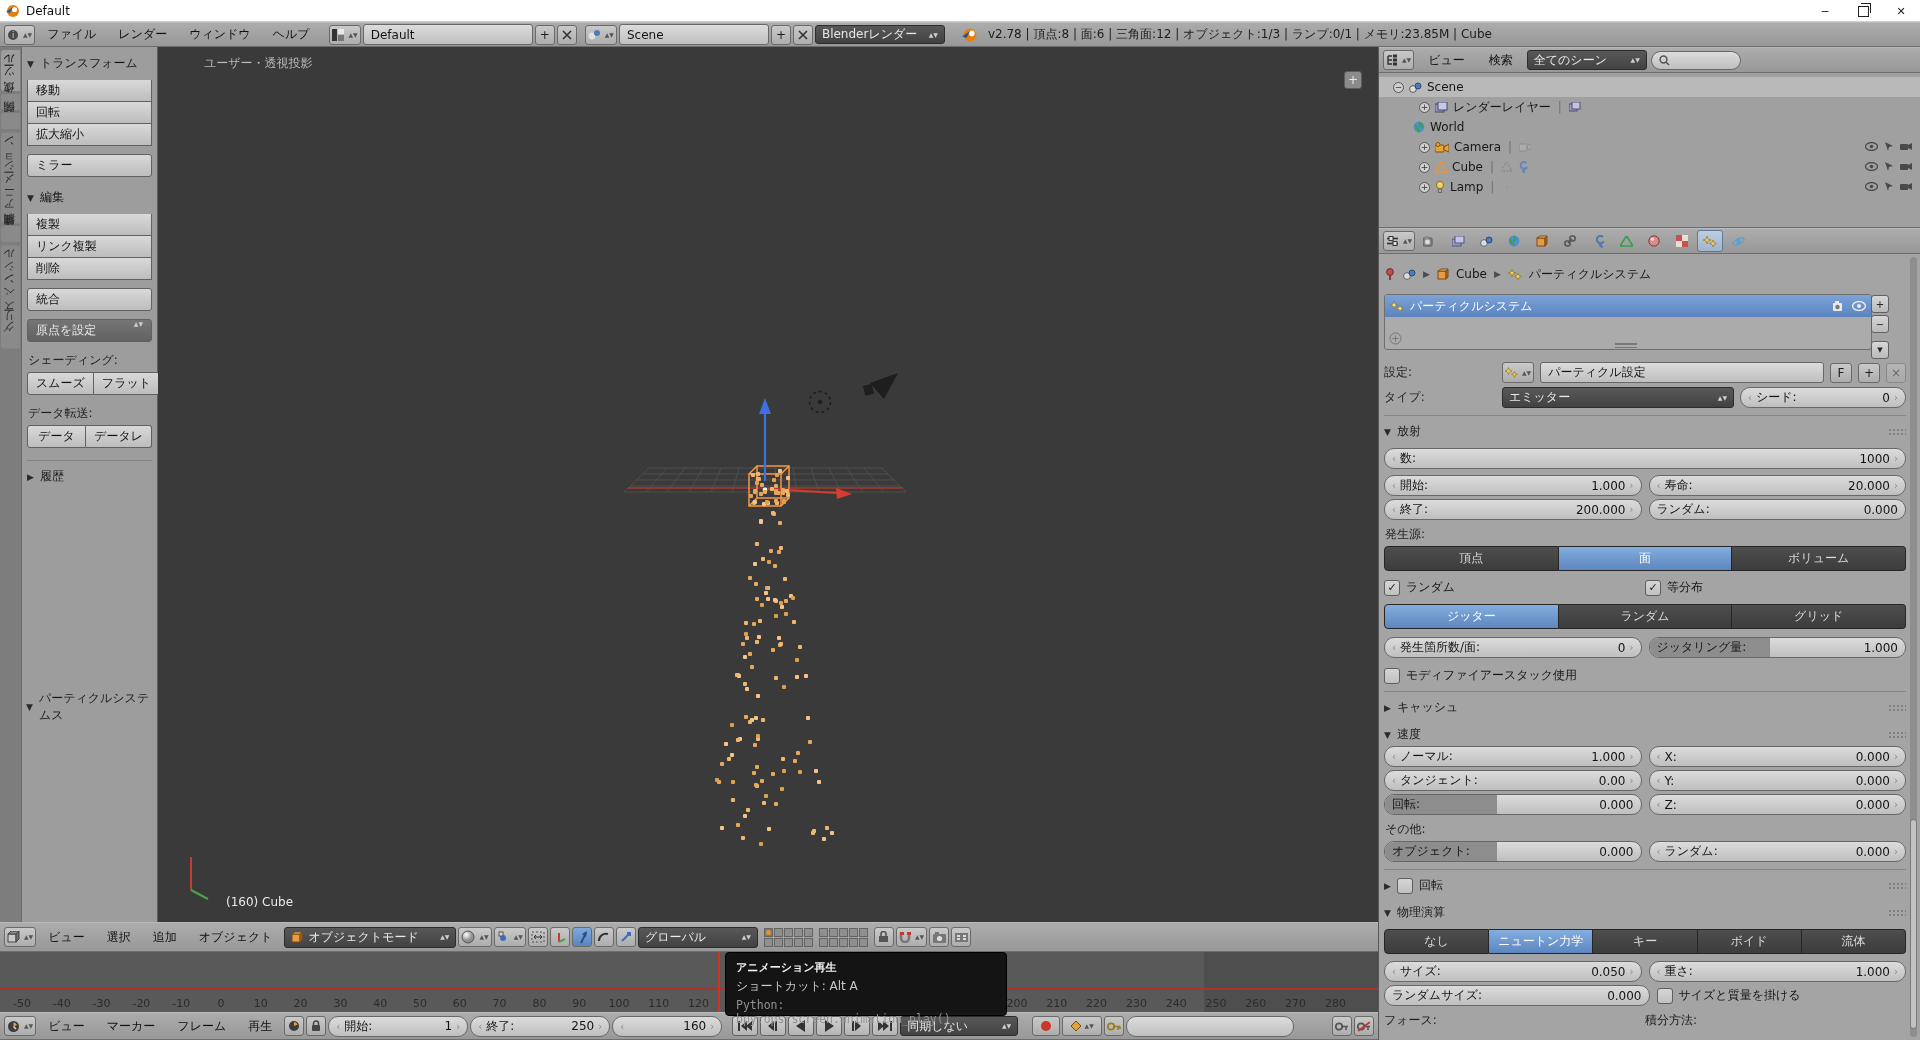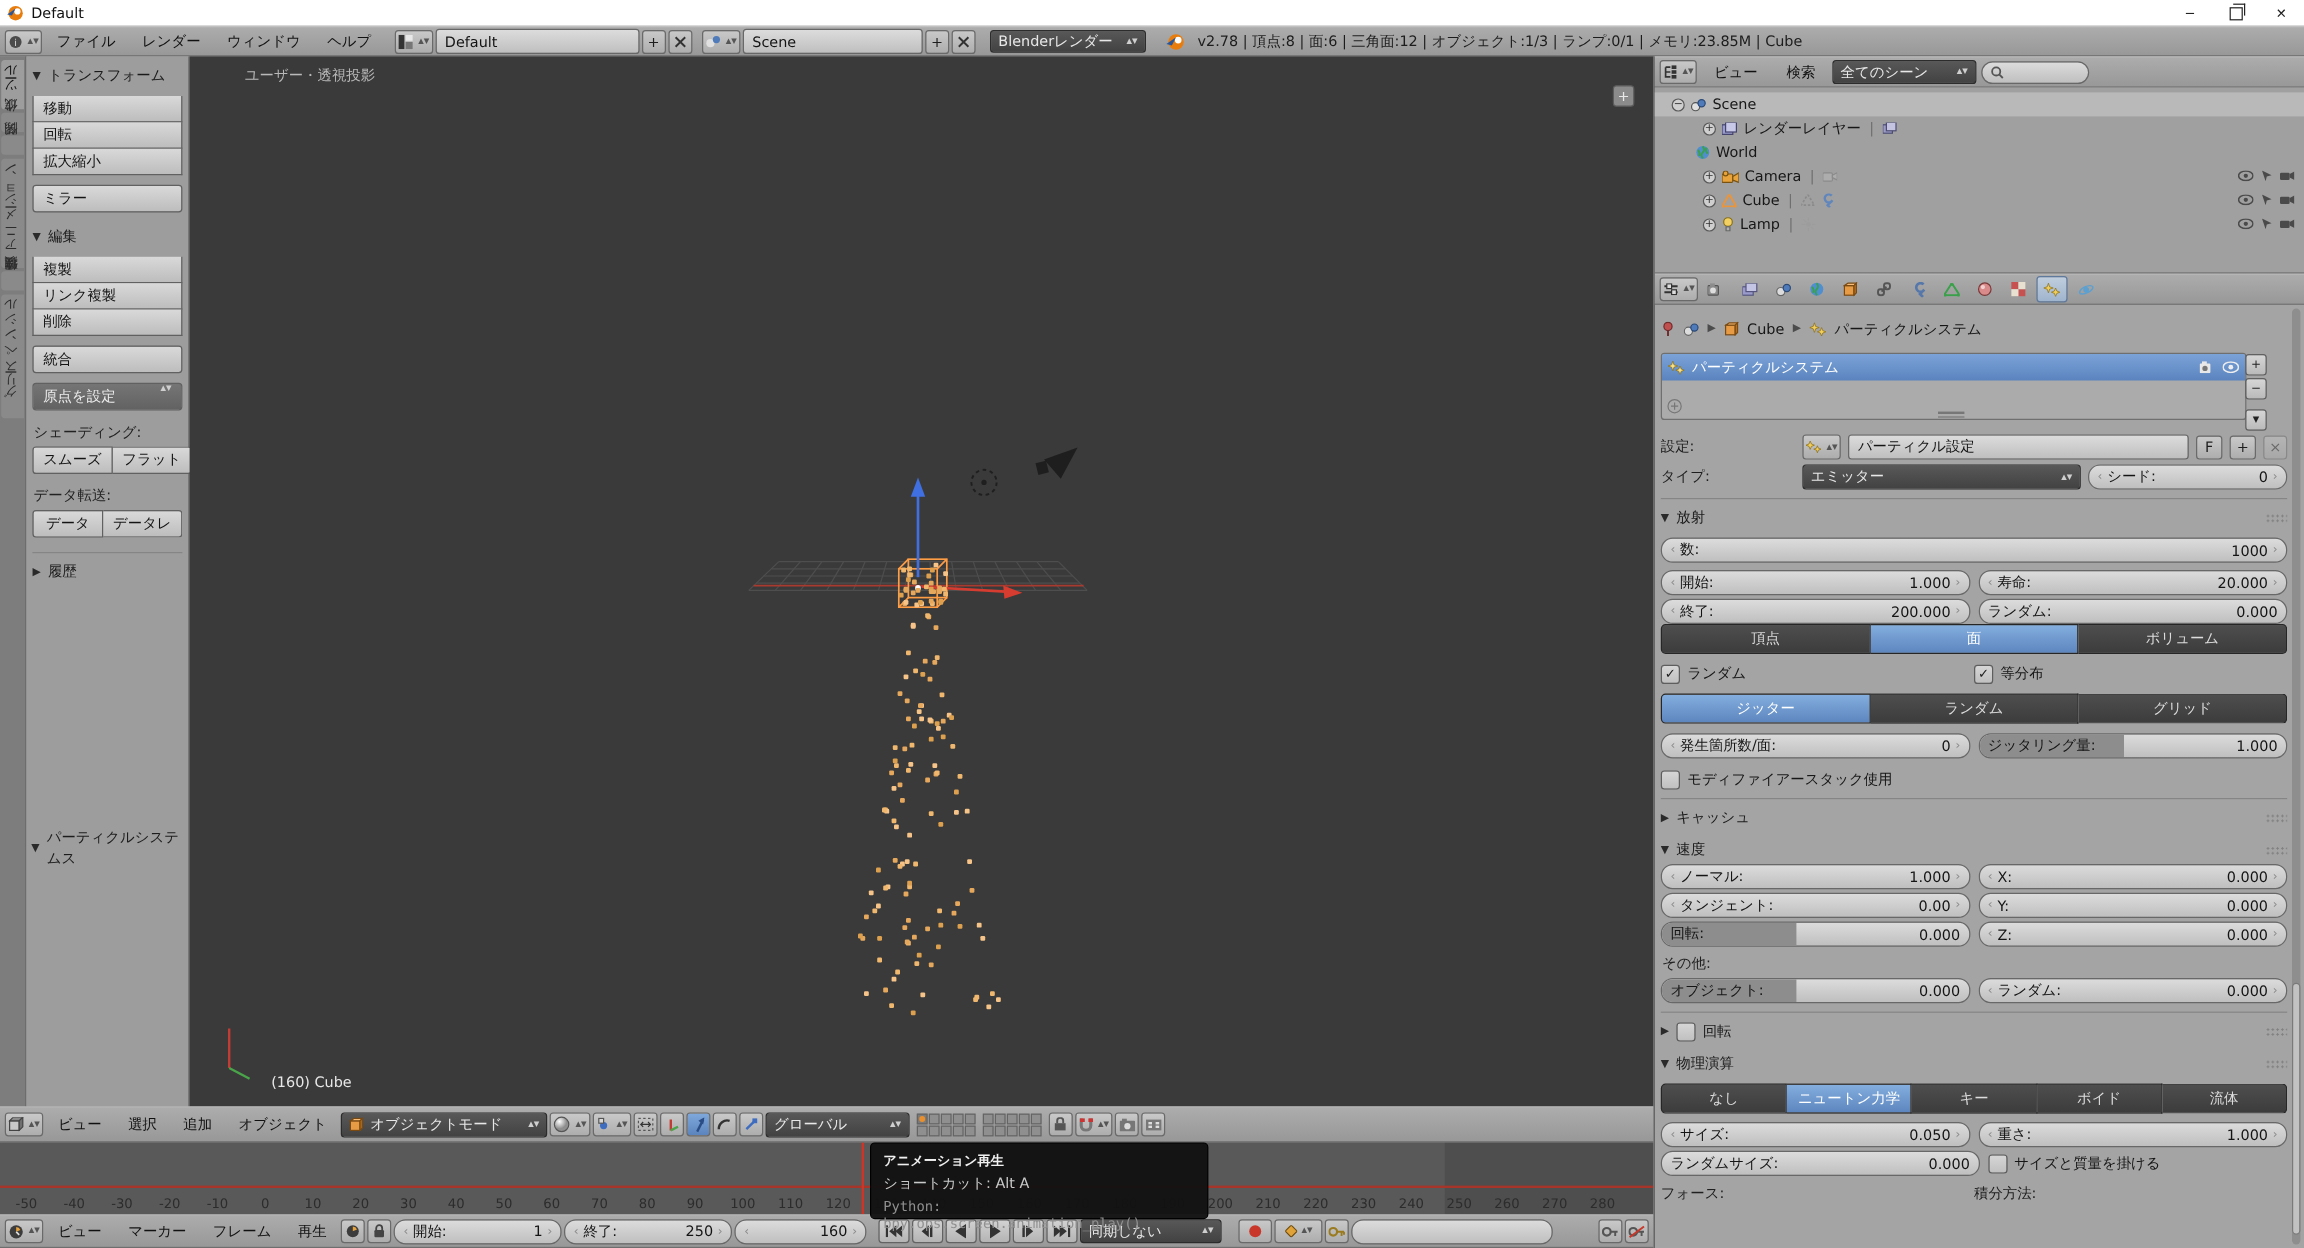--- a/index.html
+++ b/index.html
@@ -177,21 +177,21 @@
       </span>
     <span class="pill" style="width:150px;border-radius:3px">
         <span class="lab">Scene</span>
       </span>
     <span class="hicon">+</span>
     <span class="hicon">
         <svg width="10" height="10">
           <path d="M1 1 L9 9 M9 1 L1 9" stroke="#333" stroke-width="1.6"></path>
         </svg>
       </span>
-    <span class="ddark" style="margin-left:10px;width:130px;height:19px">
+    <span class="ddark" style="width:130px;height:19px">
         <span>Blenderレンダー</span>
         <span class="updown">▲▼</span>
       </span>
     <svg width="17" height="15" style="margin-left:14px">
         <circle cx="9" cy="8" r="6.4" fill="#e87d0d"></circle>
         <circle cx="10.8" cy="6.4" r="2.8" fill="#fff"></circle>
         <path d="M1 9.6 L9 4 L5.6 11 Z" fill="#2a5699"></path>
       </svg>
     <span style="margin-left:8px;color:#1c1c1c">v2.78 | 頂点:8 | 面:6 | 三角面:12 | オブジェクト:1/3 | ランプ:0/1 | メモリ:23.85M | Cube</span>
   </div>
@@ -1121,20 +1121,21 @@
             <span class="arr l">‹</span>
             <span class="lab">終了:</span>
             <span class="val">200.000</span>
             <span class="arr r">›</span>
           </span>
         <span class="pill">
             <span class="lab">ランダム:</span>
             <span class="val">0.000</span>
           </span>
       </div>
+      <div class="collab">発生源:</div>
       <div class="seg">
         <span class="sg">頂点</span>
         <span class="sg sel">面</span>
         <span class="sg">ボリューム</span>
       </div>
       <div style="display:flex;margin-top:8px">
         <span class="cb" style="flex:1">
             <span class="box">✓</span>
             <span>ランダム</span>
           </span>

